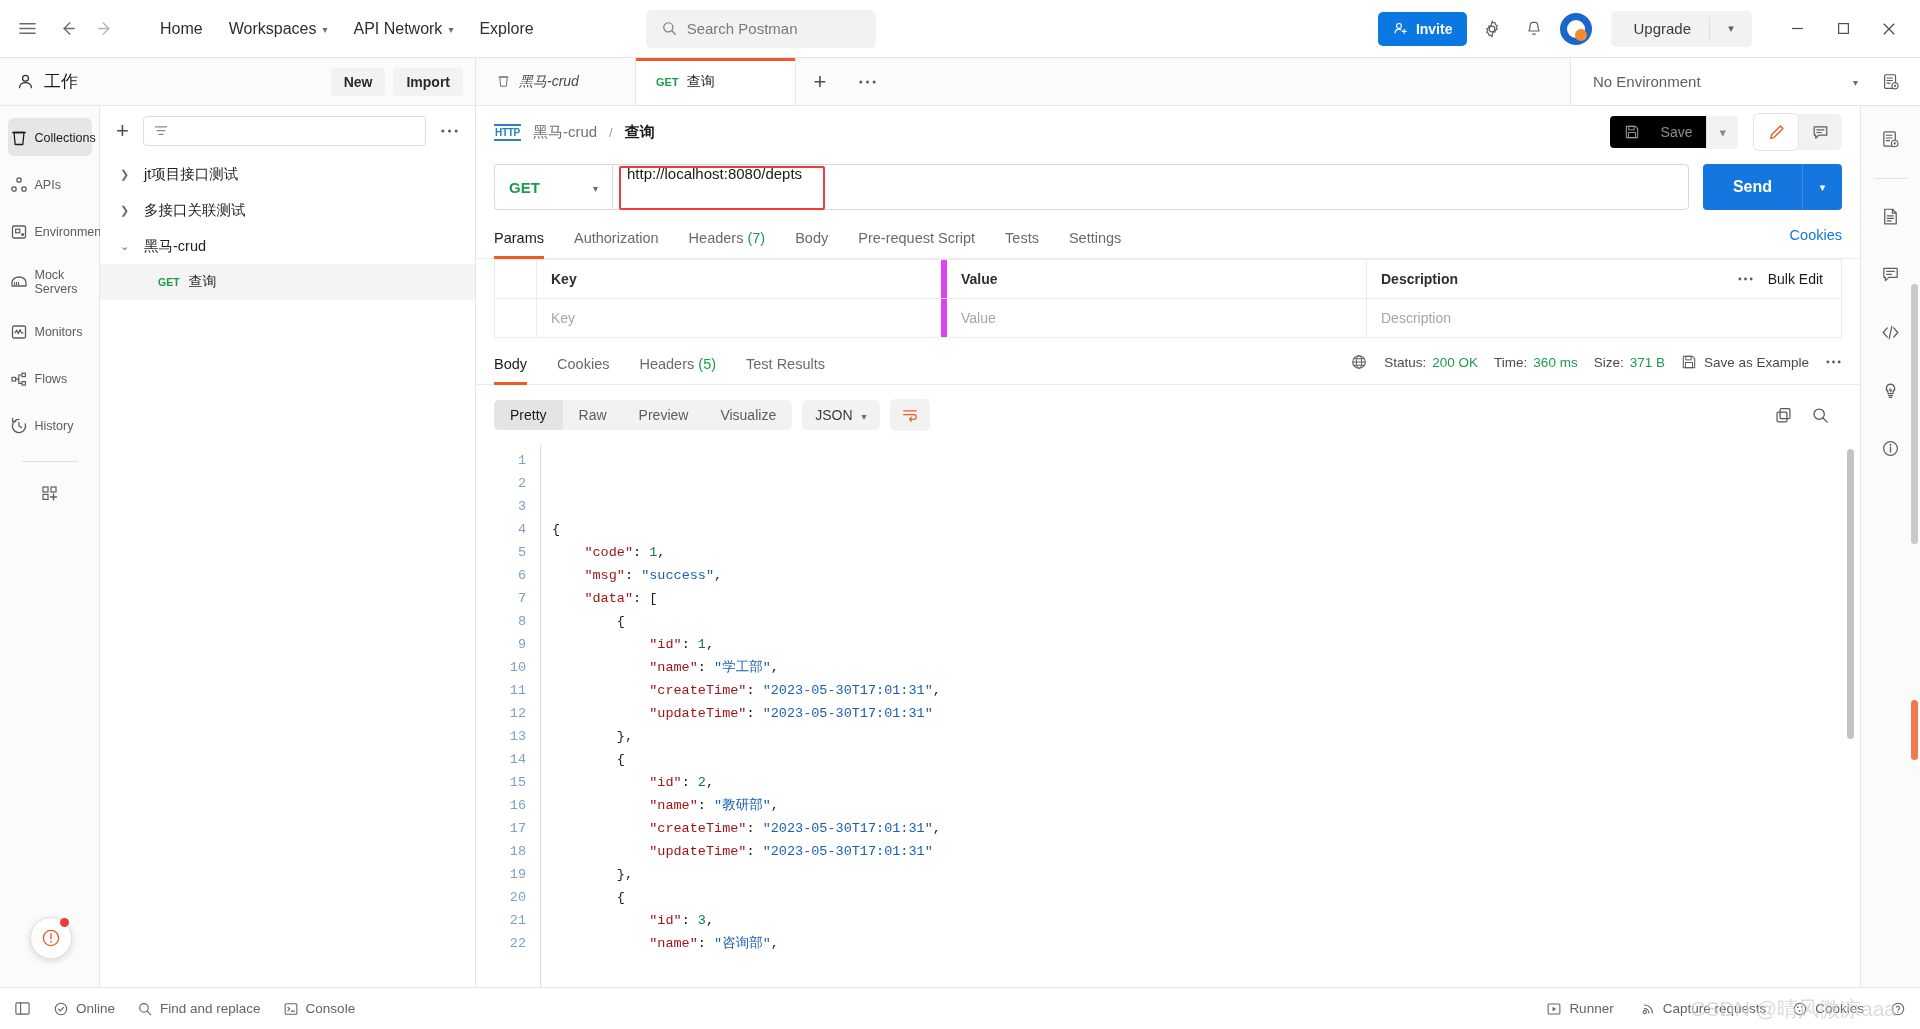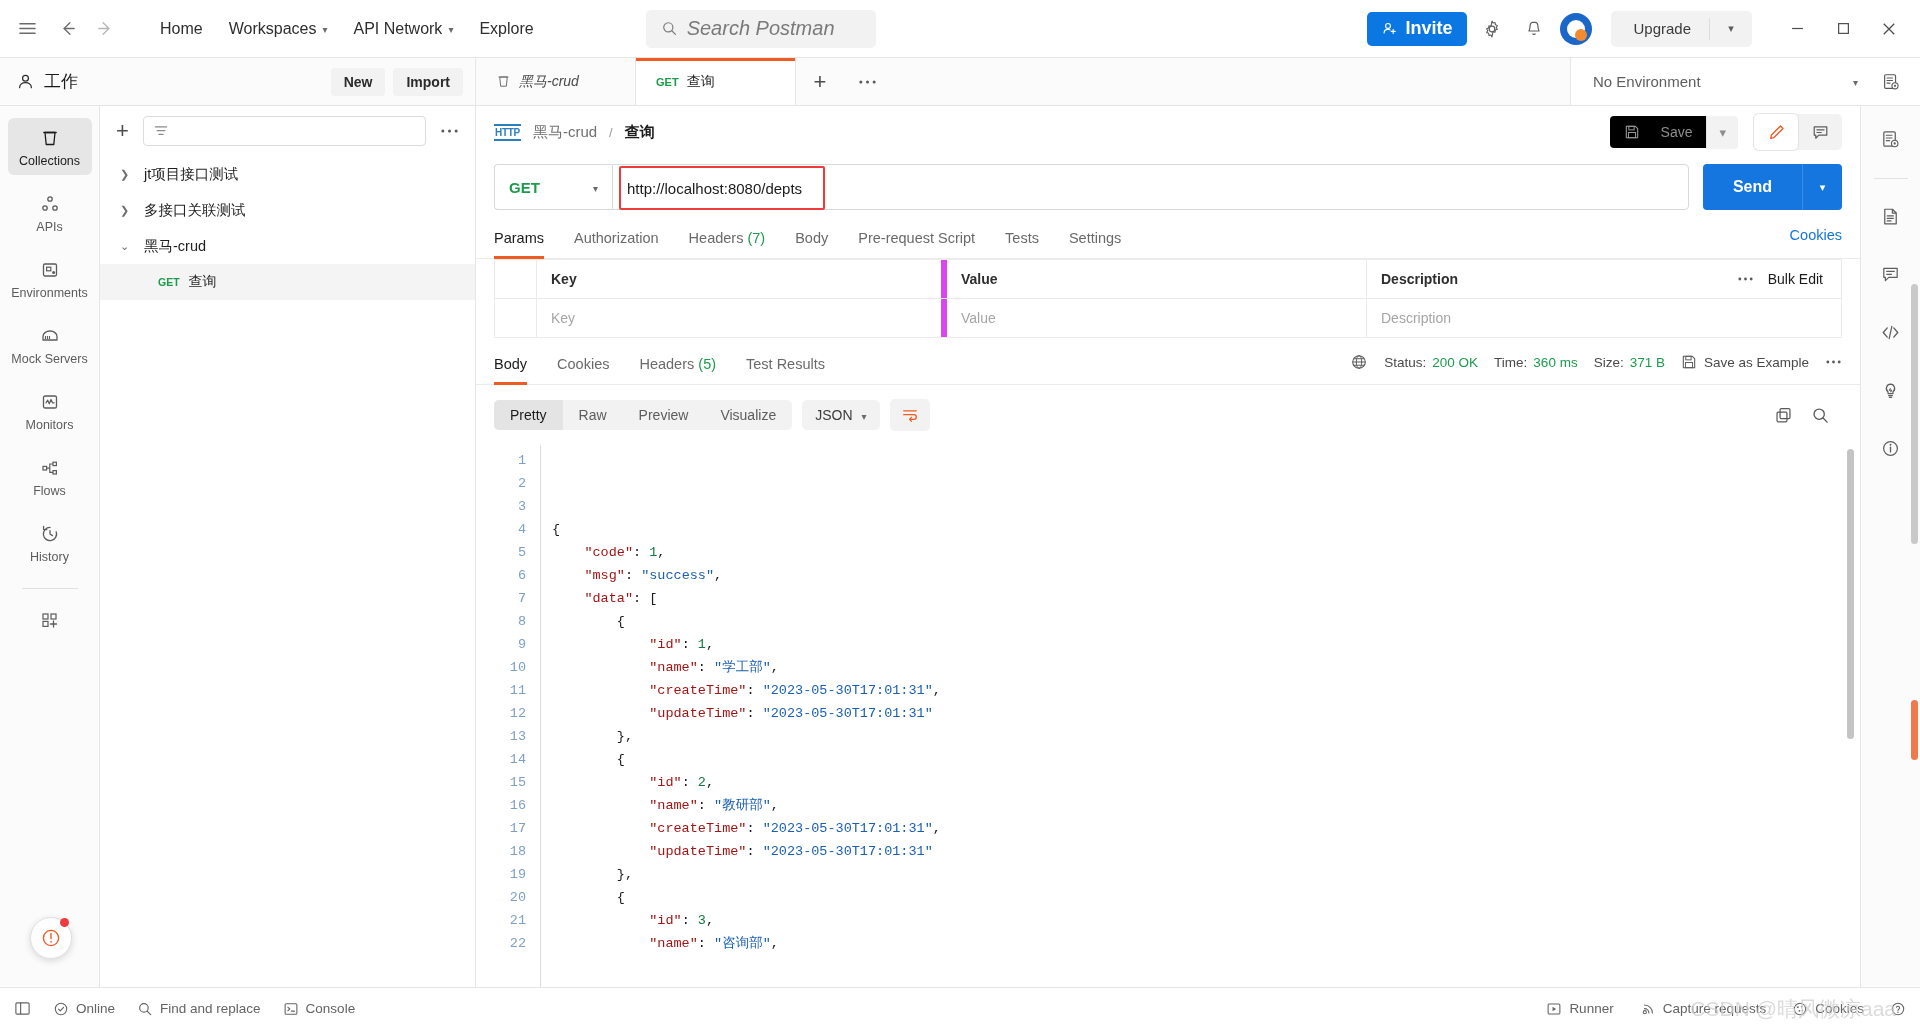--- a/index.html
+++ b/index.html
@@ -33,27 +33,27 @@
     font-size: 16px; color: #2e2e2e; cursor: pointer; white-space: nowrap;
   }
   .caret { font-size: 10px; color: #6b6b6b; display: inline-block; transform: translateY(1px); }
 
   .search-wrap { margin-left: 100px; }
   .search-box {
     width: 230px; height: 38px; background: #f2f2f2; border: 1px solid #f2f2f2;
     border-radius: 5px; display: flex; align-items: center; gap: 9px;
     padding: 0 14px; cursor: text;
   }
-  .search-box .ph { color: #7a7a7a; font-size: 20px; font-style: italic; }
+  .search-box .ph { color: #7a7a7a; font-size: 15px; }
 
   .tb-right { margin-left: auto; display: flex; align-items: center; gap: 8px; padding-right: 8px; }
   .invite-btn {
     background: #0b77e3; color: #fff; border-radius: 5px;
     height: 34px; display: flex; align-items: center; gap: 7px;
-    padding: 0 15px; font-size: 18px; font-weight: bold; cursor: pointer;
+    padding: 0 15px; font-size: 14px; font-weight: bold; cursor: pointer;
   }
   .upgrade-wrap {
     display: flex; align-items: center; background: #f2f2f2; border-radius: 5px;
     height: 36px; margin-left: 10px; cursor: pointer;
   }
   .upgrade-wrap .lbl { padding: 0 18px 0 22px; font-size: 15px; color: #3b3b3b; }
   .upgrade-wrap .sep { width: 1px; height: 22px; background: #dedede; }
   .upgrade-wrap .cw { width: 42px; text-align: center; color: #5c5c5c; font-size: 11px; }
   .win-ctrl { display: flex; align-items: center; margin-left: 14px; }
   .win-btn {
@@ -116,21 +116,21 @@
   
   .body-row { flex: 1; display: flex; min-height: 0; }
 
   .railbar {
     width: 100px; flex: 0 0 100px; background: #fbfbfb;
     border-right: 1px solid #e6e6e6; padding-top: 12px;
     display: flex; flex-direction: column; align-items: center;
   }
   .rail-item {
     width: 84px; padding: 9px 0 7px; border-radius: 6px; margin-bottom: 9px;
-    display: flex; flex-direction: column; align-items: center; gap: 5px;
+    display: flex; flex-direction: row; align-items: center; gap: 5px;
     color: #5c5c5c; font-size: 12.5px; cursor: pointer;
   }
   .rail-item.active { background: #e6e6e6; color: #1b1b1b; }
   .rail-div { width: 56px; height: 1px; background: #e0e0e0; margin: 8px 0 14px; }
   .rail-add { color: #5c5c5c; cursor: pointer; padding: 6px; }
 
   .sidebar {
     width: 376px; flex: 0 0 376px; border-right: 1px solid #e6e6e6;
     background: #fff; display: flex; flex-direction: column;
   }
@@ -174,21 +174,21 @@
 
   .url-row { display: flex; align-items: center; padding: 0 18px 0 18px; gap: 0; margin-top: 6px; }
   .method-box {
     width: 118px; height: 46px; border: 1px solid #d9d9d9; border-right: none;
     border-radius: 4px 0 0 4px; display: flex; align-items: center; justify-content: space-between;
     padding: 0 14px; cursor: pointer;
   }
   .method-box .m { color: #1a9c4c; font-size: 15px; font-weight: bold; }
   .url-box {
     flex: 1; height: 46px; border: 1px solid #d9d9d9; border-radius: 0 4px 4px 0;
-    display: flex; align-items: flex-end; padding: 12px 14px; position: relative;
+    display: flex; align-items: flex-start; padding: 0 14px; position: relative;
   }
   .url-text { font-size: 15px; color: #1b1b1b; }
   .url-annot {
     position: absolute; left: 6px; top: 1px; width: 206px; height: 44px;
     border: 2.5px solid #ef3b3b; border-radius: 2px; pointer-events: none;
   }
   .send-btn {
     margin-left: 14px; background: #1576e0; color: #fff; height: 46px;
     border-radius: 4px 0 0 4px; display: flex; align-items: center; justify-content: center;
     padding: 0 30px; font-size: 16px; font-weight: bold; cursor: pointer;

